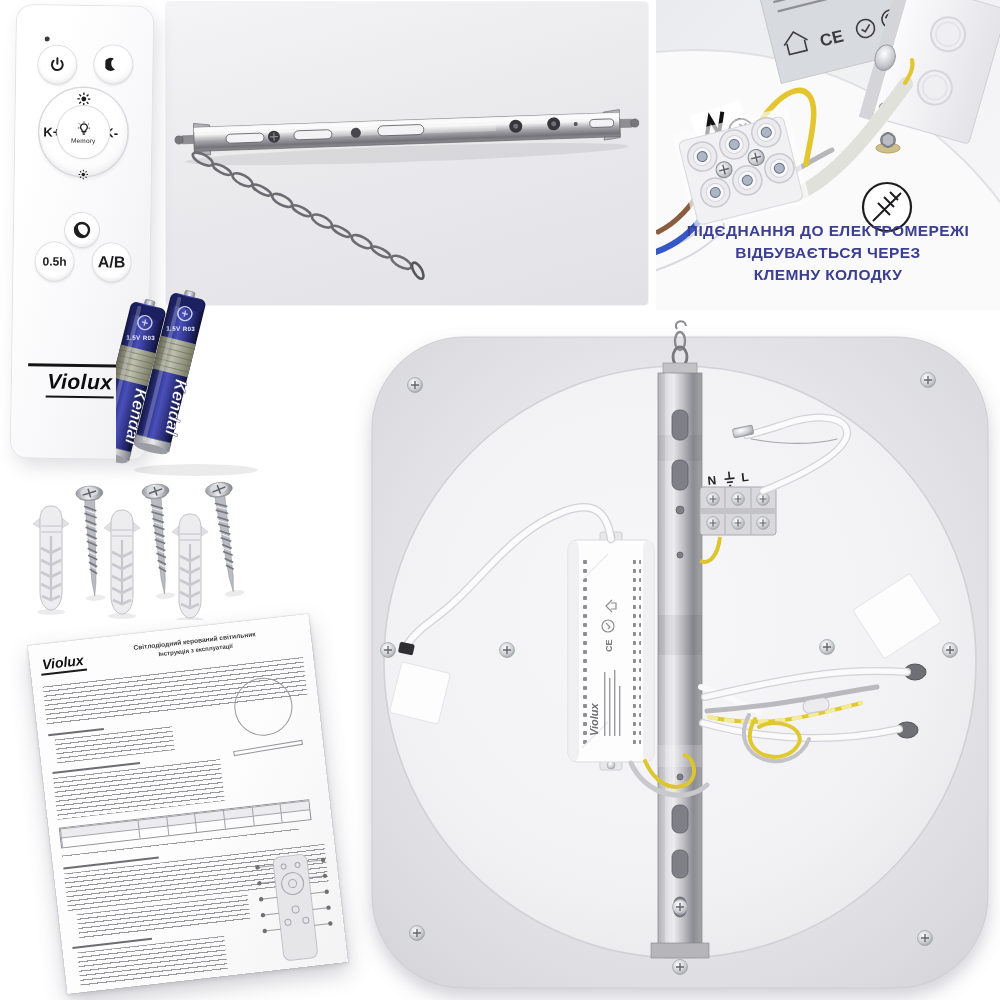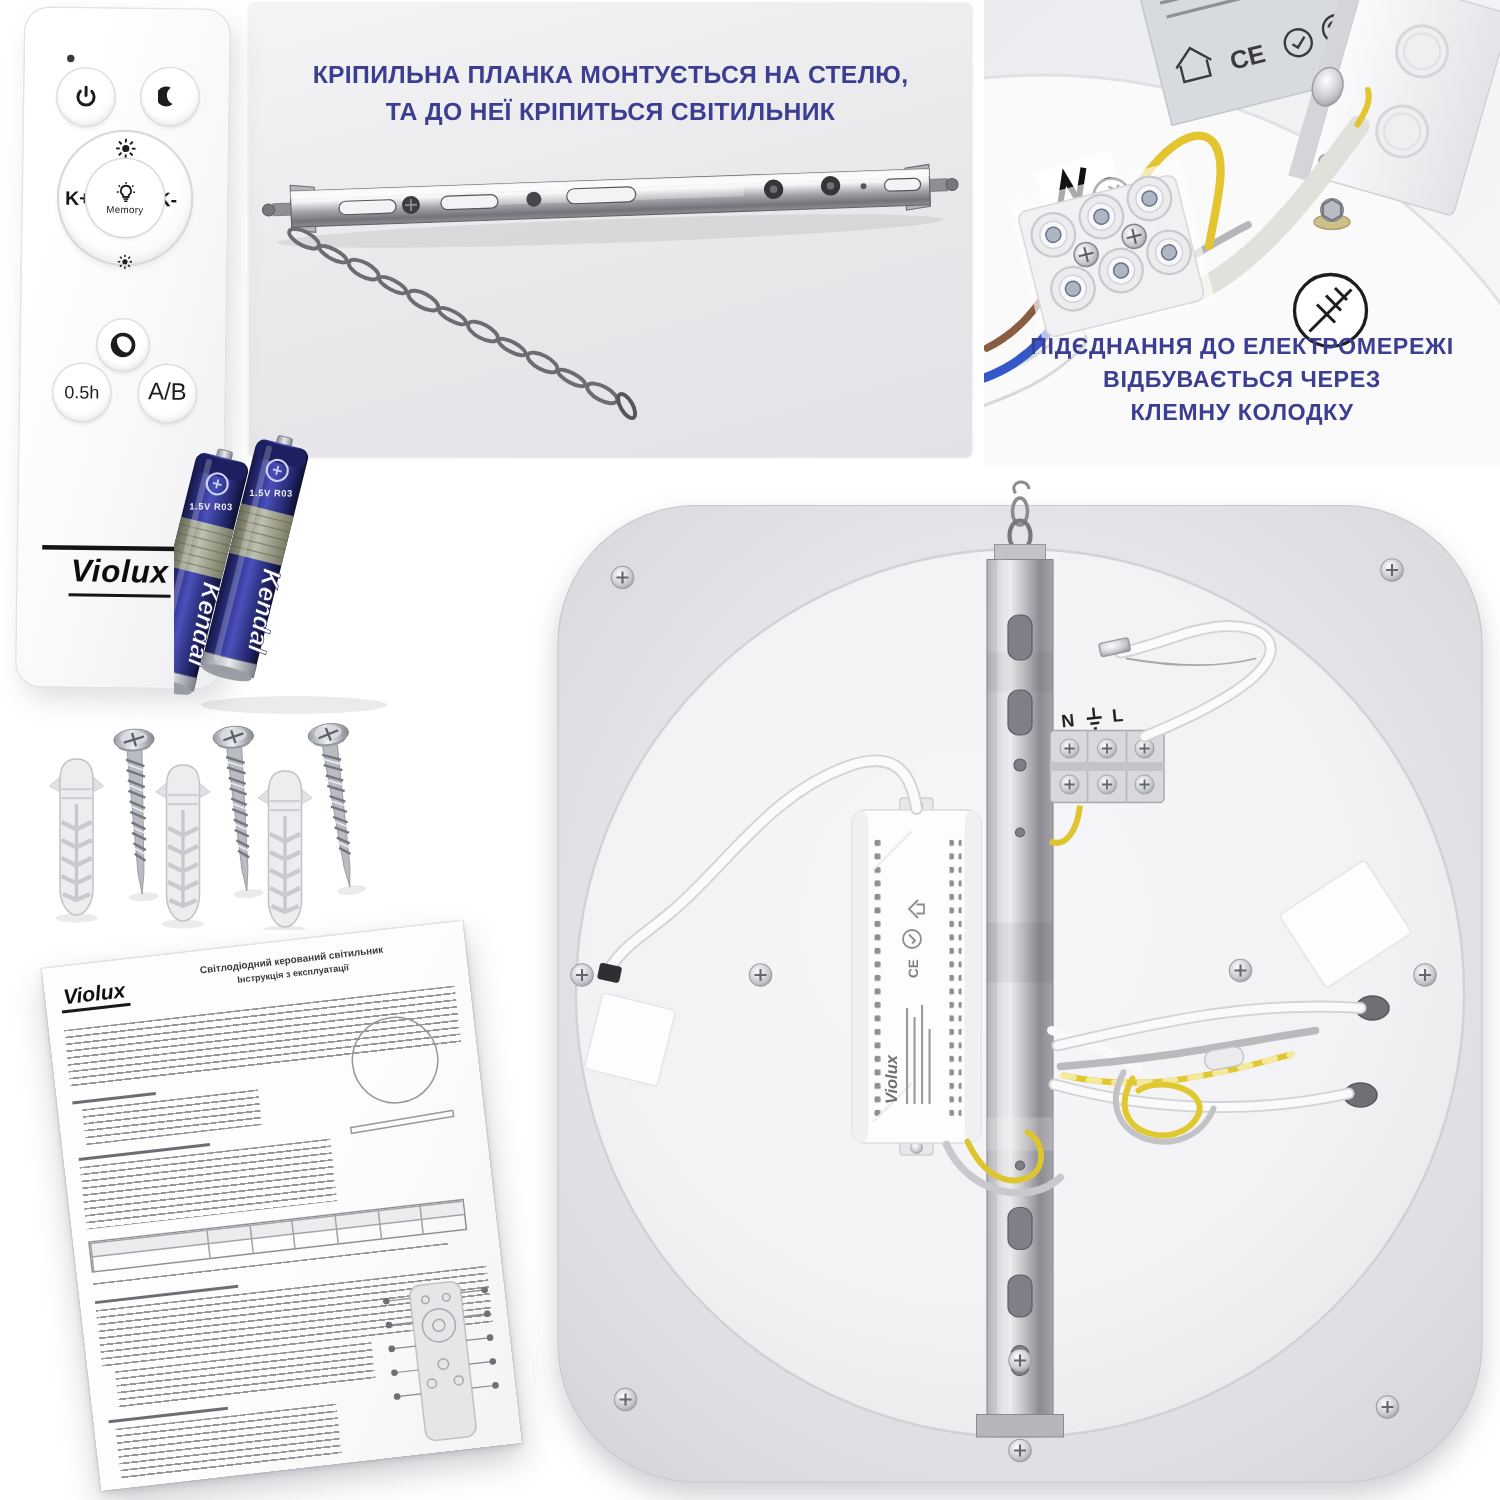--- a/index.html
+++ b/index.html
@@ -10,21 +10,21 @@
 
   
   .remote { position:absolute; left:14px; top:6px; width:136px; height:452px; z-index:2;
             background:linear-gradient(105deg,#ffffff 20%,#f8f8fa 60%,#eeeef1);
             border-radius:16px; transform:rotate(.8deg);
             box-shadow:0 0 0 1px #e3e3e7, 5px 9px 18px rgba(110,110,125,.22); }
   .rbtn { position:absolute; border-radius:50%;
           background:radial-gradient(circle at 38% 32%, #ffffff 55%, #f1f1f4);
           box-shadow:0 0 0 1px #dcdce1, inset 0 -2px 3px rgba(0,0,0,.05), 0 2px 3px rgba(0,0,0,.10);
           display:flex; align-items:center; justify-content:center;
-          font-weight:normal; color:#1d1d20; }
+          font-weight:bold; color:#1d1d20; }
   .led { position:absolute; left:28px; top:31px; width:5px; height:5px; border-radius:50%; background:#3a3a40; }
   .b-power { left:22px; top:40px; width:38px; height:38px; }
   .b-moon  { left:78px; top:39px; width:38px; height:38px; }
   .dial { position:absolute; left:24px; top:82px; width:88px; height:88px; border-radius:50%;
           background:radial-gradient(circle at 42% 35%, #ffffff 50%, #f3f3f5);
           box-shadow:0 0 0 1.5px #d8d8dd, inset 0 -3px 5px rgba(0,0,0,.05), 0 3px 4px rgba(0,0,0,.08); }
   .dial-inner { position:absolute; left:42px; top:100px; width:52px; height:52px; border-radius:50%;
           background:#fff; box-shadow:0 0 0 1px #dadade, 0 1px 3px rgba(0,0,0,.12);
           display:flex; flex-direction:column; align-items:center; justify-content:center; }
   .kbtn { position:absolute; font-size:13px; font-weight:bold; color:#17171a; }
@@ -79,24 +79,20 @@
   .hardware  { position:absolute; left:18px;  top:478px; z-index:1; }
   .panel-right { position:absolute; left:656px; top:0; }
   .fixture  { position:absolute; left:355px; top:315px; }
 </style>
 </head>
 <body>
 
 <div id="canvas">
 
   <div class="panel-mid">
-    <div class="cap-mid">
-      <div>КРІПИЛЬНА ПЛАНКА МОНТУЄТЬСЯ НА СТЕЛЮ,</div>
-      <div>ТА ДО НЕЇ КРІПИТЬСЯ СВІТИЛЬНИК</div>
-    </div>
     <svg width="482" height="215" viewBox="0 0 482 215" style="position:absolute;left:0;top:88px">
       <defs>
         <linearGradient id="barG" x1="0" y1="0" x2="0" y2="1">
           <stop offset="0" stop-color="#ececee"></stop>
             <stop offset=".3" stop-color="#f7f7f8"></stop>
           <stop offset=".6" stop-color="#a2a2a8"></stop>
             <stop offset=".85" stop-color="#737379"></stop>
           <stop offset="1" stop-color="#8d8d92"></stop>
         </linearGradient>
       </defs>

